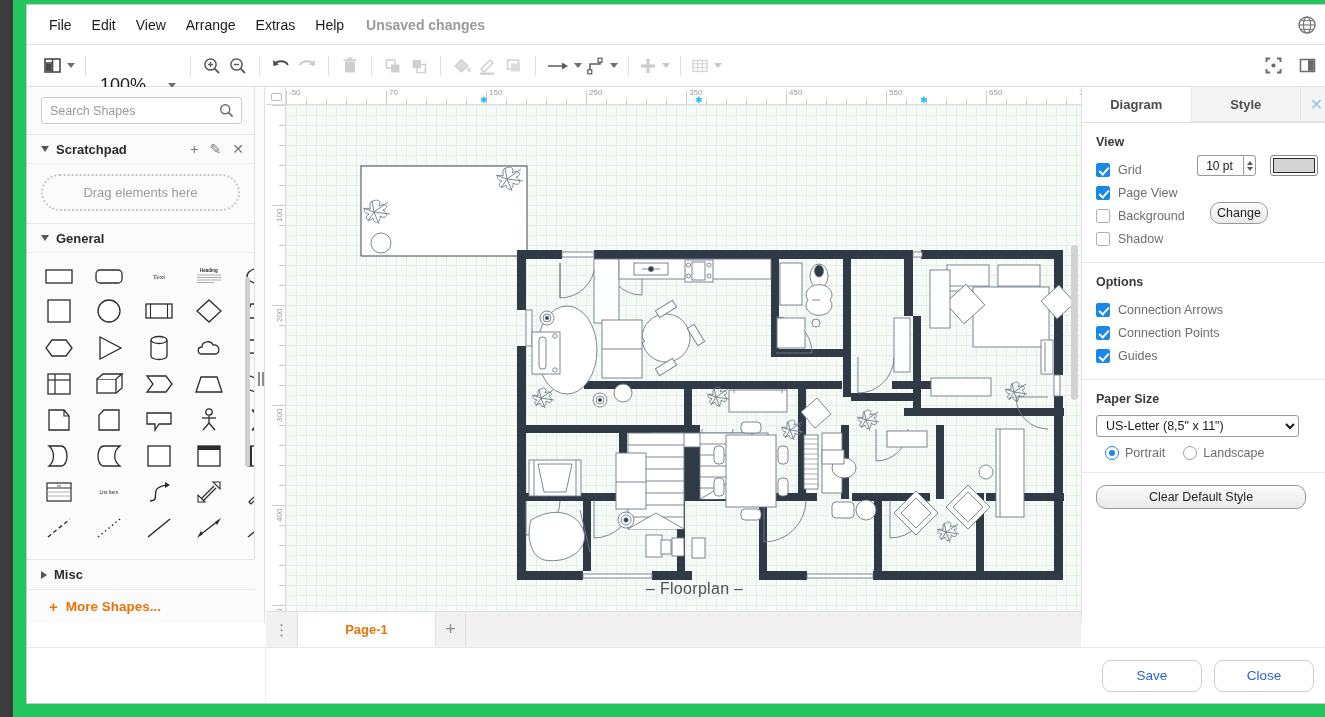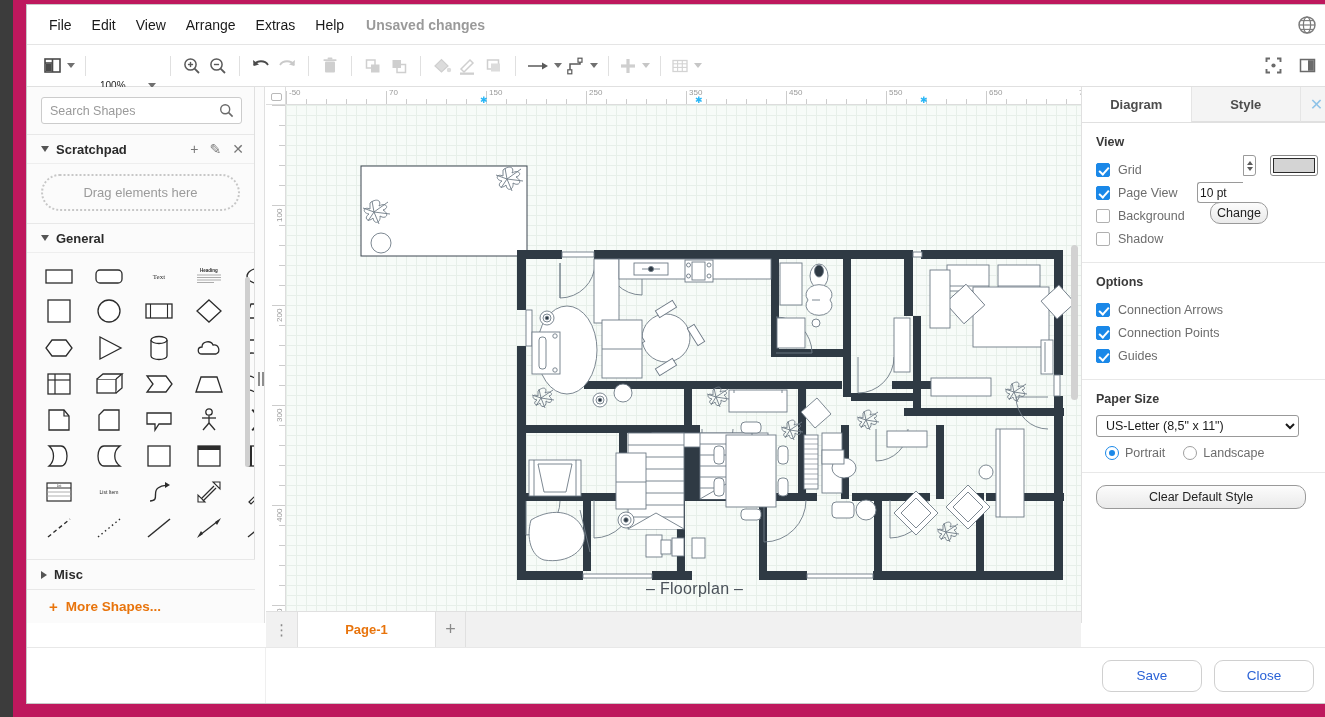--- a/index.html
+++ b/index.html
@@ -6,21 +6,21 @@
   html, body {
     margin: 0; padding: 0;
     width: 1325px; height: 717px;
     background: #3c3c3c;
     font-family: "Liberation Sans", sans-serif;
     overflow: hidden;
   }
   #app {
     position: absolute; left: 0; top: 0;
     width: 1325px; height: 717px;
-    background: #be185d;
+    background: #22c55e;
     border-left: 13px solid #3c3c3c;
     border-right: 0;
   }
   .window {
     position: absolute;
     left: 13px; top: 4px;
     width: 1307px; height: 700px;
     background: #ffffff;
     border: 1px solid #c8c8c8;
     overflow: hidden;
@@ -68,21 +68,21 @@
     background: #e0e0e0;
     margin: 0 8px;
   }
   .tb-btn {
     display: flex; align-items: center; justify-content: center;
     height: 26px; min-width: 26px;
     padding: 0 2px;
     cursor: pointer;
   }
   .tb-zoom {
-    font-size: 10px; color: #1a1a1a;
+    font-size: 18px; color: #1a1a1a;
     padding: 0 6px; cursor: pointer;
     display: flex; align-items: center; gap: 22px; margin-top: 40px;
   }
   .caret {
     width: 0; height: 0;
     border-left: 4px solid transparent;
     border-right: 4px solid transparent;
     border-top: 5px solid #707070;
   }
   .caret.light { border-top-color: #c6c6c6; }
@@ -373,27 +373,26 @@
   }
   .grid-size-box {
     position: absolute; right: 76px; top: 32px;
     display: flex; align-items: stretch;
   }
   .gs-input {
     width: 46px; height: 21px;
     border: 1px solid #9a9a9a;
     border-right: 0;
     border-radius: 3px 0 0 3px;
-    font-size: 12px; text-align: left;
+    font-size: 12px; text-align: center;
     padding-right: 4px;
     color: #1a1a1a;
     font-family: "Liberation Sans", sans-serif;
     background: #fff;
     outline: none;
-    margin-top: 27px;
   }
   .gs-spin {
     width: 13px; height: 21px;
     border: 1px solid #9a9a9a;
     border-radius: 0 3px 3px 0;
     background: #fff;
     display: flex; flex-direction: column;
     align-items: center; justify-content: center;
     gap: 2px; cursor: pointer;
   }

